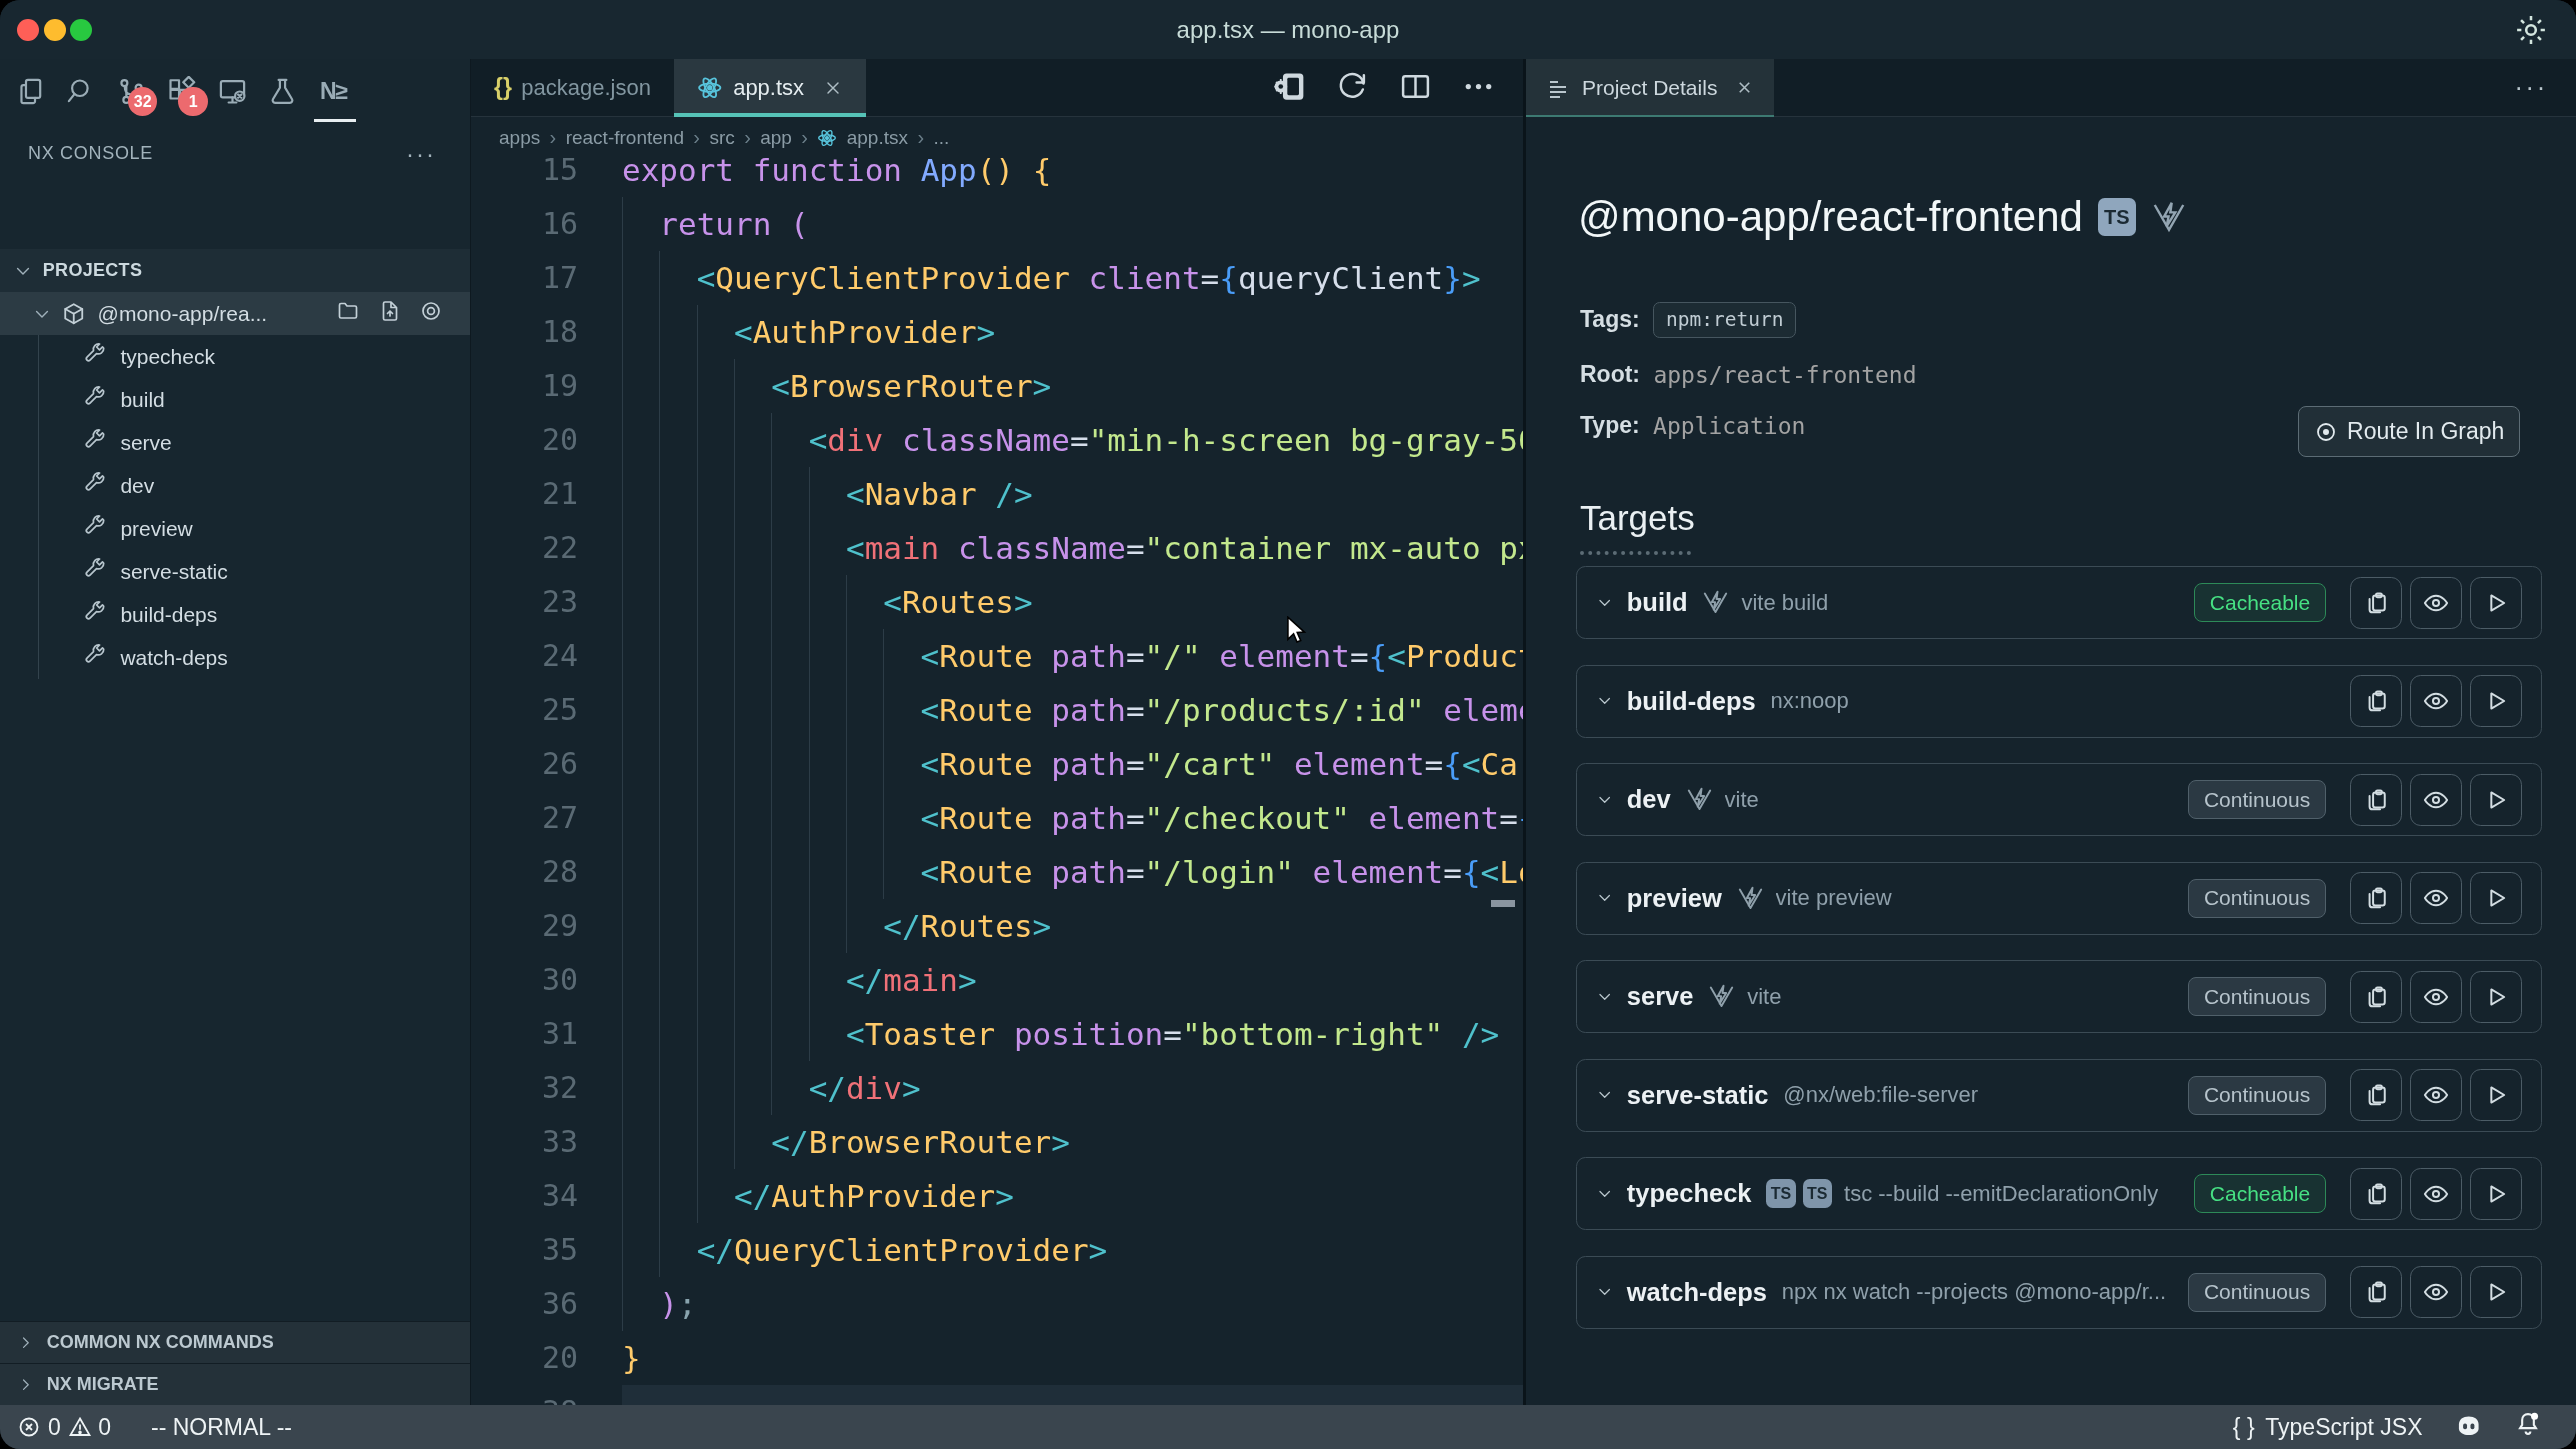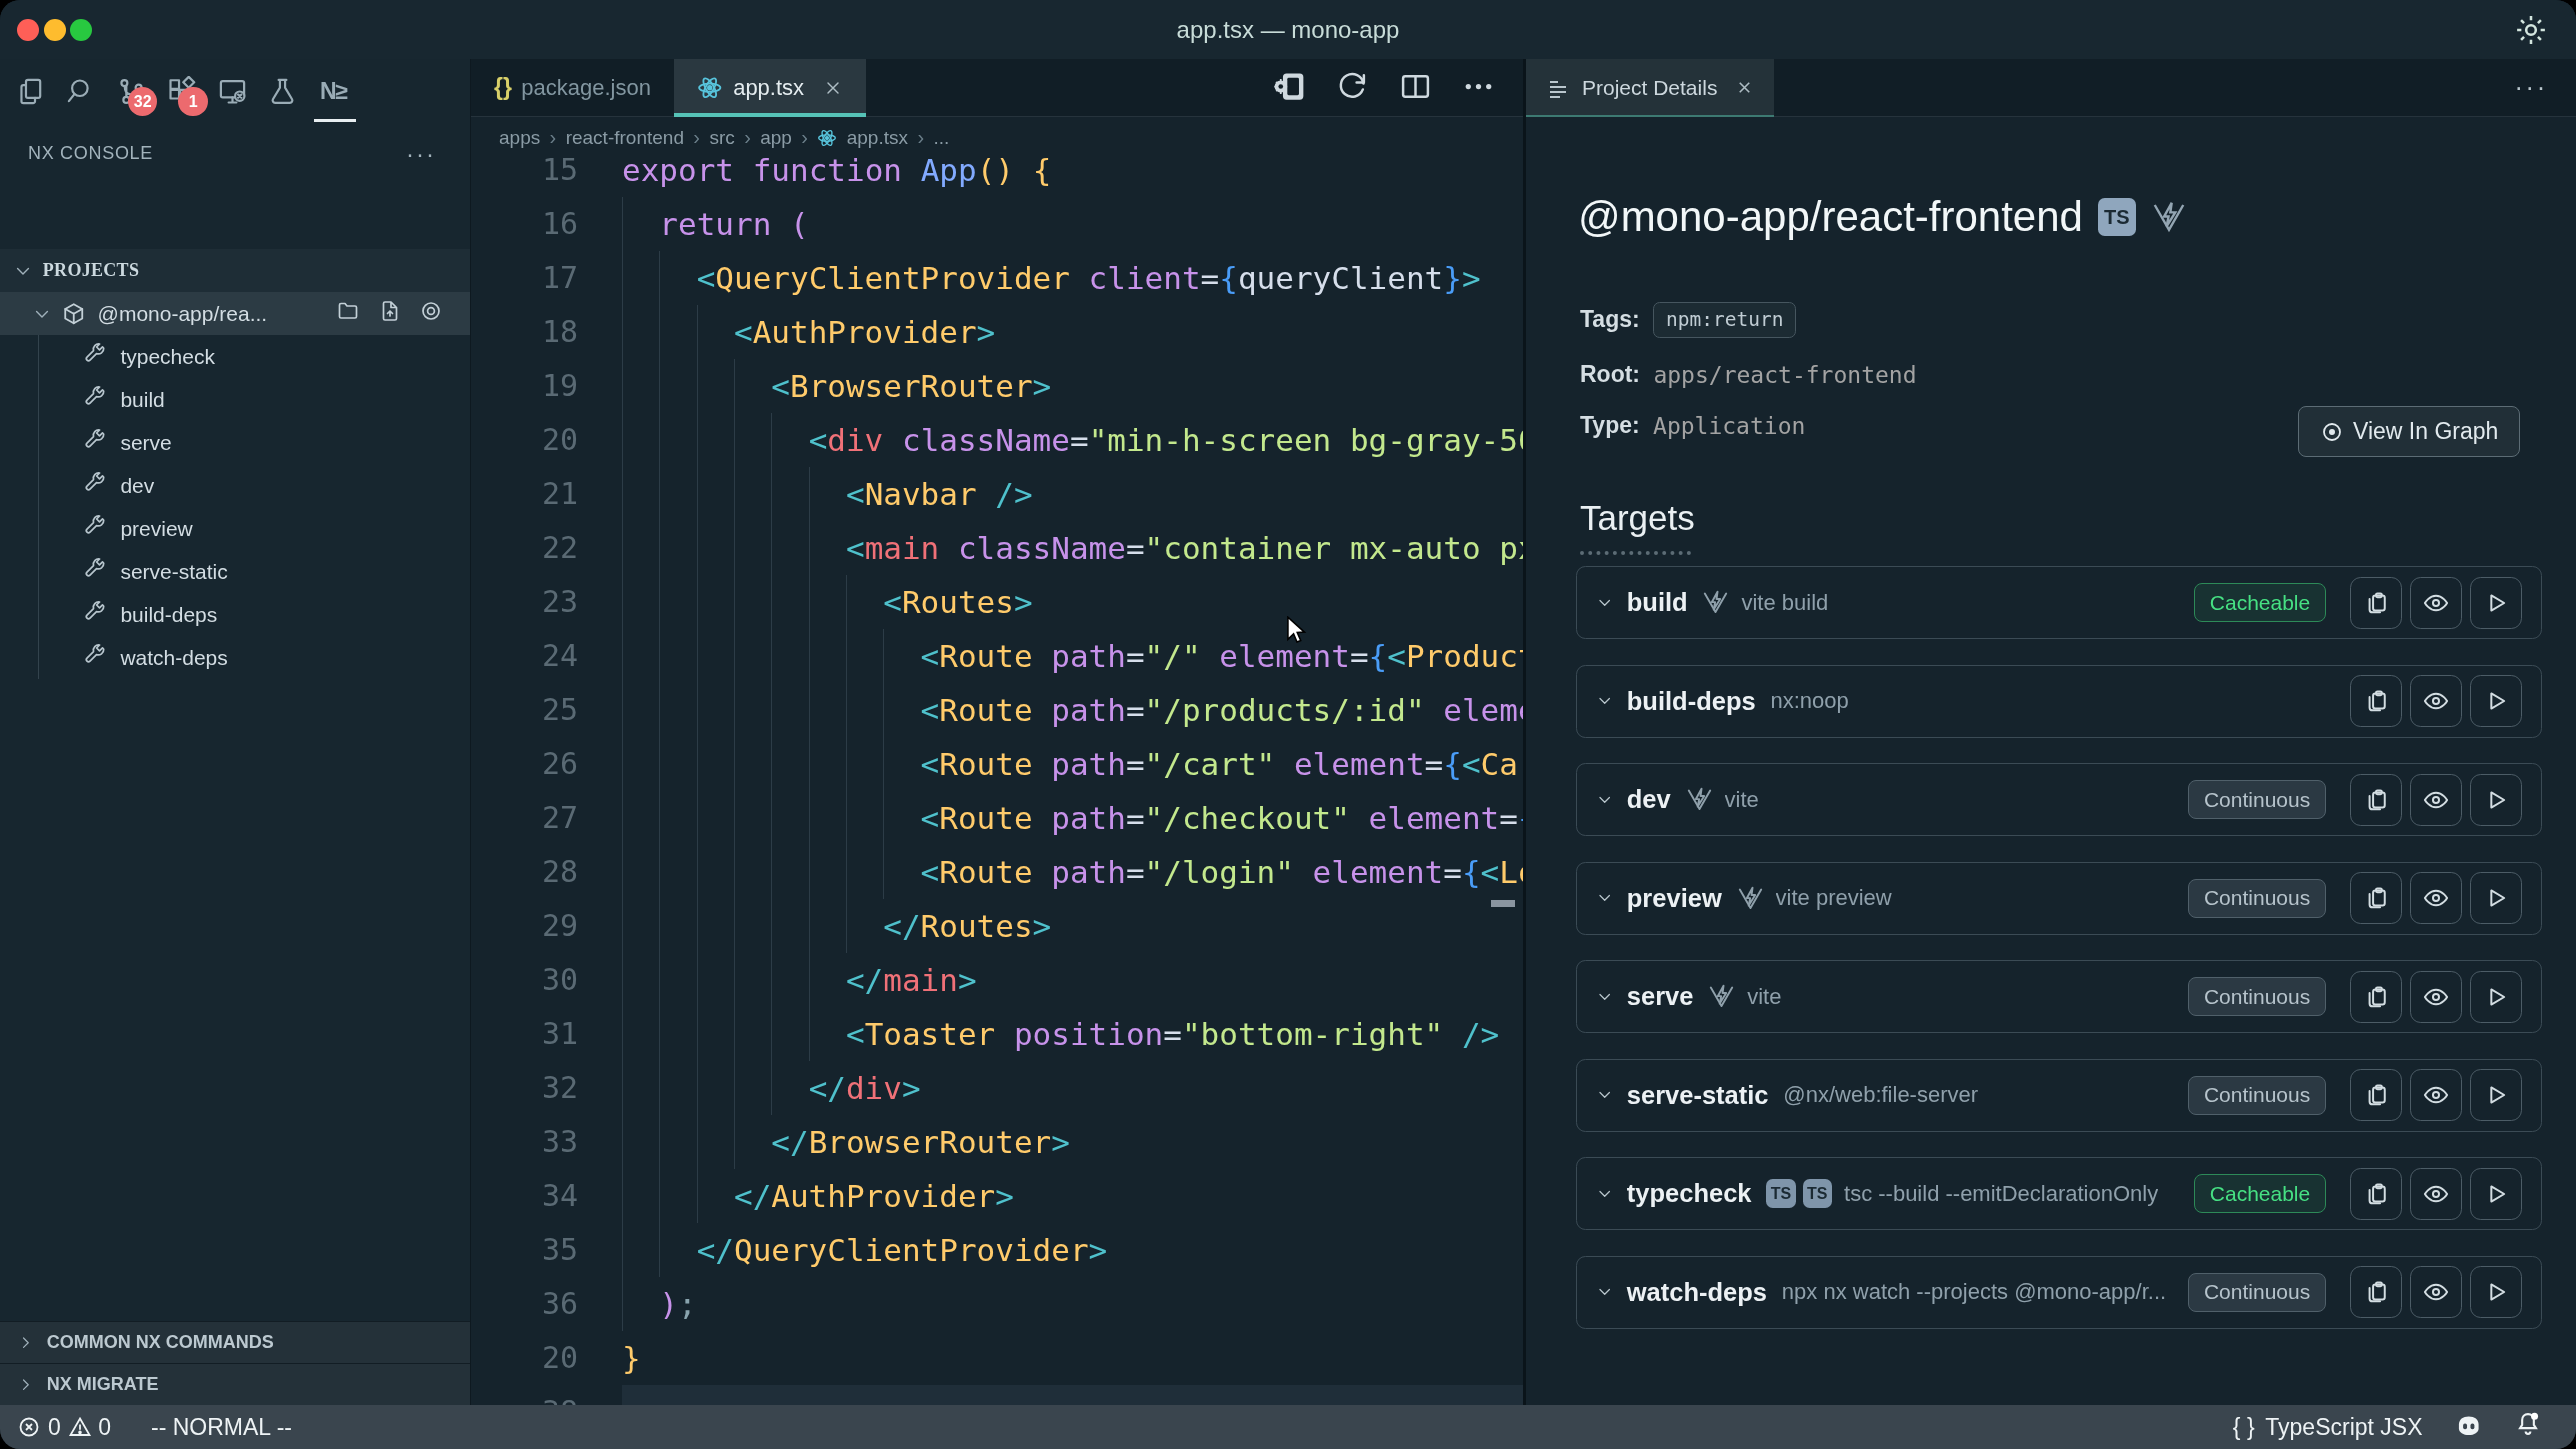--- a/index.html
+++ b/index.html
@@ -28,21 +28,21 @@
   .act-underline { position:absolute; left:-4px; bottom:-14.8px; width:42px; height:2.7px; background:#e8eef1; }
   .nx-logo { font-weight:700; font-size:23px; letter-spacing:-1.3px; line-height:31px; text-align:center; }
 
   
   .panel-head { position:absolute; left:0; top:65px; width:470px; height:59px; display:flex; align-items:center; }
   .panel-title { color:#a2b3bc; font-size:18px; letter-spacing:0.7px; padding-left:28px; }
   .panel-more { margin-left:auto; padding-right:34px; color:#a2b3bc; font-size:24px; letter-spacing:2px; }
   .tree { position:absolute; left:0; top:190px; width:470px; }
   .trow { height:43px; display:flex; align-items:center; color:#d3dde3; font-size:21px; }
   .trow .chev { width:20px; height:20px; margin-right:9.4px; color:#9fb0ba; flex:0 0 auto; }
-  .trow.sect { background:#1e2d36; font-weight:bold; font-size:18px; color:#ccd9df; padding-left:13.4px; letter-spacing:0.3px;font-family:Liberation Serif, serif; }
+  .trow.sect { background:#1e2d36; font-weight:bold; font-size:18px; color:#ccd9df; padding-left:13.4px; letter-spacing:0.3px; }
   .trow.proj { background:#2c3b44; padding-left:32px; }
   .trow.proj .cube { width:25.5px; height:25.5px; margin-right:10.7px; color:#c3d0d7; }
   .proj-icons { margin-left:auto; display:flex; gap:17.4px; padding-right:27px; color:#c3d0d7; }
   .proj-icons svg { width:24px; height:24px; }
   .trow.child { padding-left:83px; position:relative; }
   .trow.child svg.wrench { width:24px; height:24px; margin-right:13.4px; color:#b7c5cd; }
   .tree-guide { position:absolute; left:38px; top:276px; width:1.3px; height:344px; background:#33434d; }
   .side-bottom { position:absolute; left:0; bottom:0; width:470px; }
   .sb-row { height:42px; background:#243139; border-top:1.3px solid #121d24; display:flex; align-items:center; color:#bcc9d0; font-weight:bold; font-size:18px; }
   .sb-row .chev { width:17.4px; height:17.4px; margin:0 12px 0 17.4px; color:#9fb0ba; }
@@ -399,21 +399,21 @@
       </div>
       <div class="pd-row" style="top:294px;">
         <span class="pd-label">Type:</span>
         <span class="mono">Application</span>
       </div>
       <div class="graph-btn">
         <svg viewBox="0 0 24 24" fill="none" stroke="currentColor" stroke-width="1.8">
             <circle cx="12" cy="12" r="8"></circle>
             <circle cx="12" cy="12" r="2.1" fill="currentColor"></circle>
           </svg>
-        <span>View In Graph</span>
+        <span>Route In Graph</span>
       </div>
       <div class="targets-h">Targets</div>
       <div class="targets-dots"></div>
       <div class="tcards" id="tcards">
           <div class="tcard">
             <span class="chev"><svg viewBox="0 0 24 24" fill="none" stroke="currentColor" stroke-width="1.7" stroke-linecap="round" stroke-linejoin="round">
                 <path d="M5.5 9 12 15.5 18.5 9"></path>
               </svg></span>
             <span class="tname">build</span>
             <span class="tvite"><svg viewBox="0 0 24 24" fill="none" stroke="currentColor" stroke-width="1.7" stroke-linecap="round" stroke-linejoin="round" style="width: 27px; height: 27px;">

